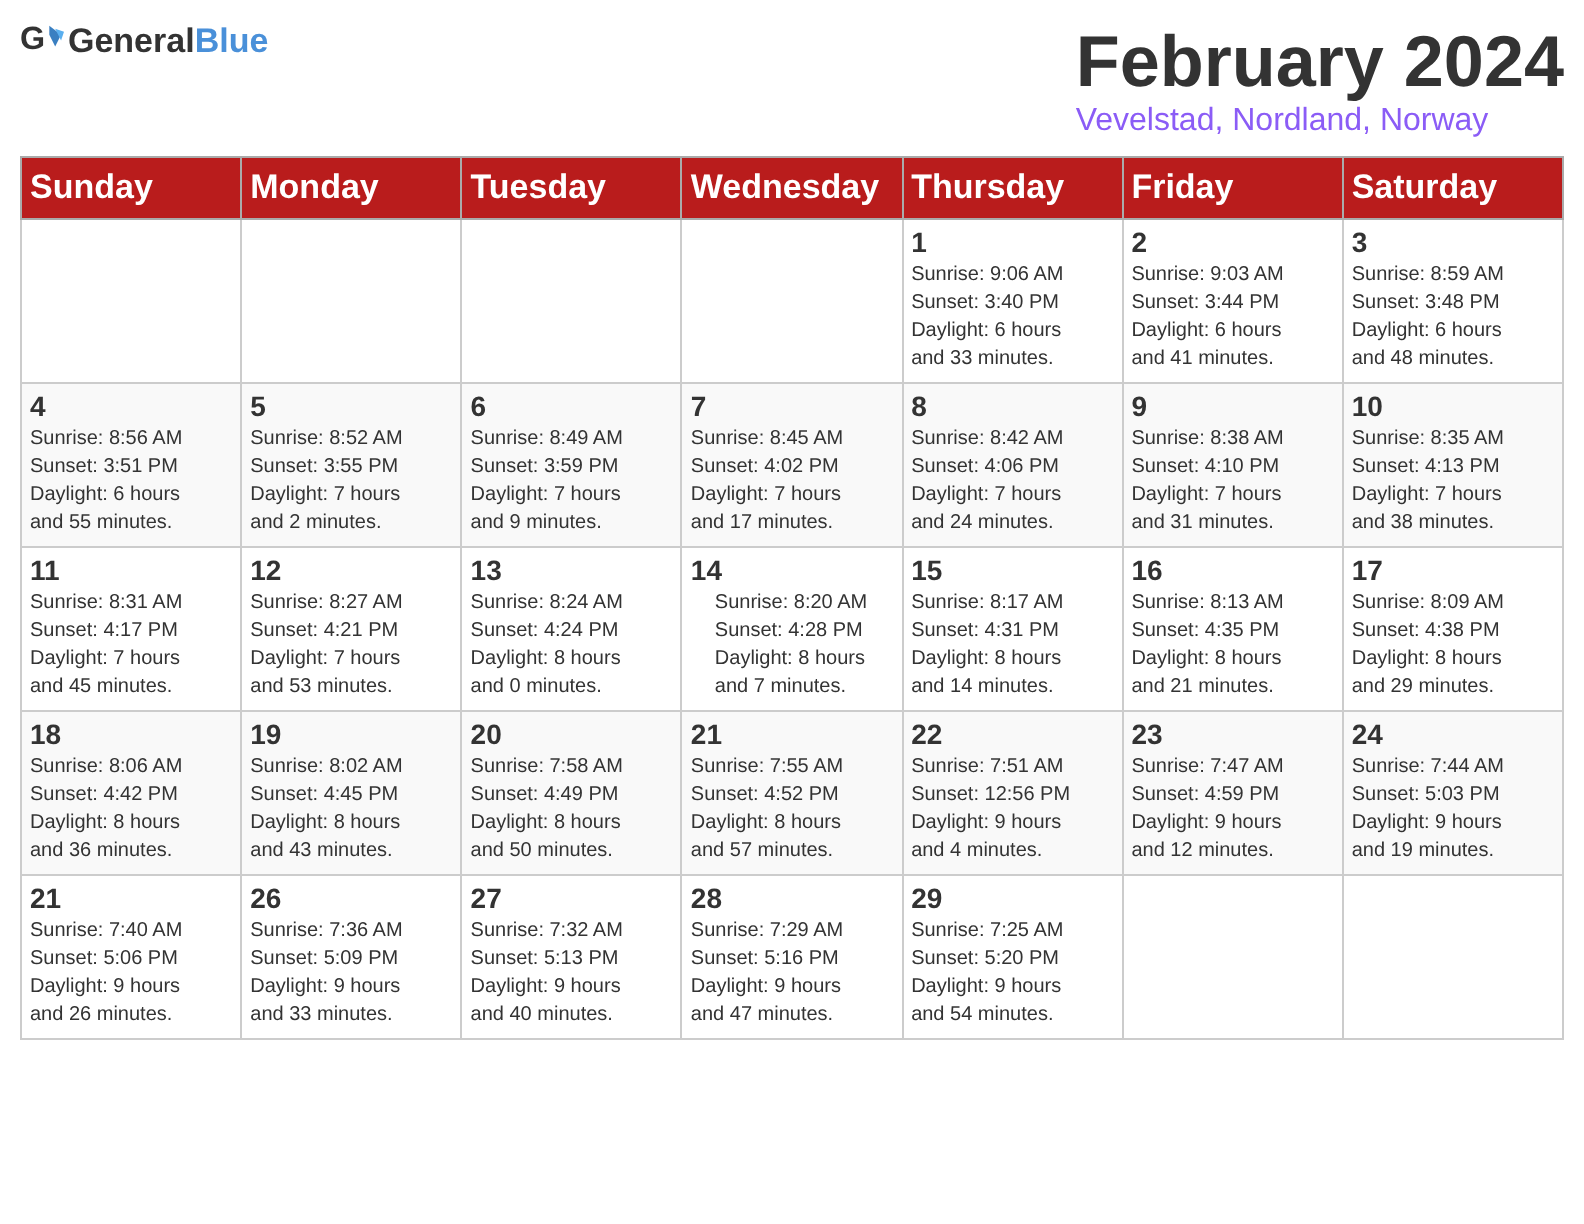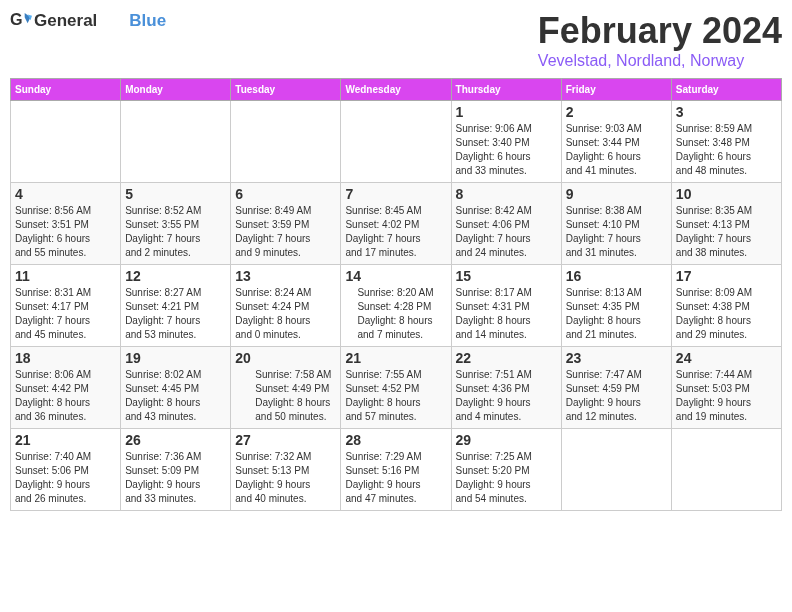--- a/index.html
+++ b/index.html
@@ -35,25 +35,25 @@
     .location-title {
       font-size: 16px;
       color: #8b5cf6;
     }
     table {
       width: 100%;
       border-collapse: collapse;
       table-layout: fixed;
     }
     th {
-      background-color: #d946ef;
+      background-color: #b91c1c;
       color: #fff;
       text-align: left;
       padding: 5px 4px;
-      font-size: 10px;
+      font-size: 17px;
       border: 1px solid #aaa;
     }
     td {
       border: 1px solid #ccc;
       vertical-align: top;
       padding: 3px 4px;
       font-size: 10.5px;
       color: #333;
       height: 82px;
     }
@@ -82,21 +82,21 @@
 <body>
 
 <div class="header-area">
   <div class="logo">
     <svg class="logo-icon" viewBox="0 0 30 30" xmlns="http://www.w3.org/2000/svg">
       <text y="20" font-size="22" font-weight="bold" fill="#333">G</text>
       <polygon points="20,4 28,10 24,18 20,10" fill="#3a7fc1"></polygon>
       <polygon points="24,6 30,8 28,14" fill="#5aafef"></polygon>
     </svg>
     <div>
-      <span style="font-size:17px;font-weight:bold;color:#333;">General</span><span style="font-size:17px;font-weight:bold;color:#4a90d9;margin-left:32px;">Blue</span>
+      <span style="font-size:17px;font-weight:bold;color:#333;">General</span><span style="font-size:17px;font-weight:bold;color:#4a90d9;">Blue</span>
     </div>
   </div>
   <div class="title-area">
     <div class="month-title">February 2024</div>
     <div class="location-title">Vevelstad, Nordland, Norway</div>
   </div>
 </div>
 
 <table>
   <thead>
@@ -250,36 +250,36 @@
         </td>
         <td>
           <span class="day-num">19</span>
           <div class="day-info" style="white-space: pre-line;">Sunrise: 8:02 AM
 Sunset: 4:45 PM
 Daylight: 8 hours
 and 43 minutes.</div>
         </td>
         <td>
           <span class="day-num">20</span>
-          <div class="day-info" style="white-space: pre-line; margin-left: 20px;">Sunrise: 7:58 AM
+          <div class="day-info" style="white-space: pre-line;">Sunrise: 7:58 AM
 Sunset: 4:49 PM
 Daylight: 8 hours
 and 50 minutes.</div>
         </td>
         <td>
           <span class="day-num">21</span>
           <div class="day-info" style="white-space: pre-line;">Sunrise: 7:55 AM
 Sunset: 4:52 PM
 Daylight: 8 hours
 and 57 minutes.</div>
         </td>
         <td>
           <span class="day-num">22</span>
           <div class="day-info" style="white-space: pre-line;">Sunrise: 7:51 AM
-Sunset: 4:36 PM
+Sunset: 12:56 PM
 Daylight: 9 hours
 and 4 minutes.</div>
         </td>
         <td>
           <span class="day-num">23</span>
           <div class="day-info" style="white-space: pre-line;">Sunrise: 7:47 AM
 Sunset: 4:59 PM
 Daylight: 9 hours
 and 12 minutes.</div>
         </td>

